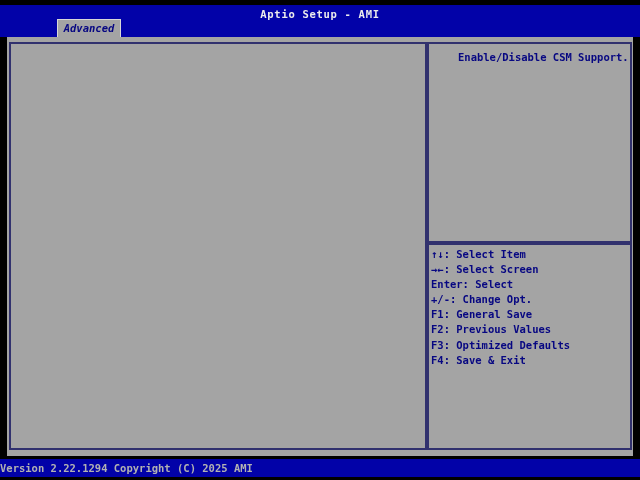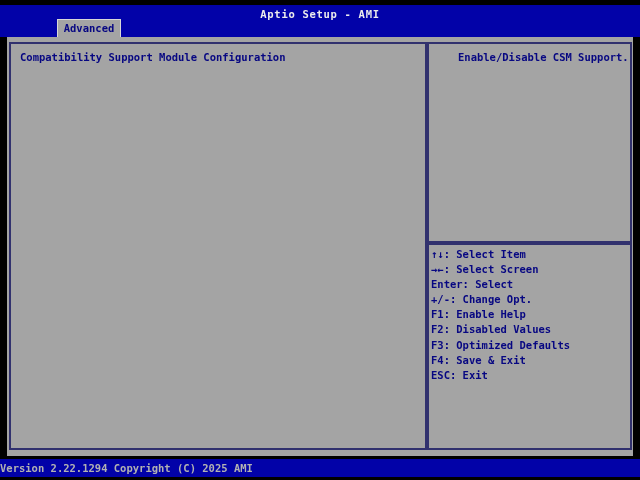--- a/index.html
+++ b/index.html
@@ -12,21 +12,21 @@
     overflow: hidden;
   }
   .screen { position: relative; width: 640px; height: 480px; background: #000000; overflow: hidden; }
 
   
   .topbar { position: absolute; left: 0; top: 5px; width: 640px; height: 32px; background: #0202a8; }
   .title { position: absolute; top: 3px; left: 0; width: 100%; text-align: center; color: #ececec; letter-spacing: 0.7px; }
   .tab {
     position: absolute; left: 57px; top: 14px; width: 64px; height: 18px;
     background: #a4a4a4; color: #070782; text-align: center; line-height: 17px;
-    border: 1px solid #d8d8d8; border-bottom: none;
+    border: 1px solid #d8d8d8; border-bottom: none; font-style: italic;
   }
 
   
   .panel { position: absolute; left: 7px; top: 37px; width: 626px; height: 419px; background: #a4a4a4; }
   .box { position: absolute; border: 2px solid #31316e; }
   .left-box { left: 2px; top: 5px; width: 418px; height: 408px; }
   .right-top { left: 420px; top: 5px; width: 205px; height: 201px; }
   .right-bottom { left: 420px; top: 206px; width: 205px; height: 207px; }
 
   .section-title { position: absolute; left: 9px; top: 7px; color: #070782; white-space: pre; }
@@ -51,38 +51,36 @@
 <div class="screen">
 
   <div class="topbar">
     <div class="title">Aptio Setup - AMI</div>
     <div class="tab">Advanced</div>
   </div>
 
   <div class="panel">
 
     <div class="box left-box">
-      <div class="section-title">Compatibility Support Module Configuration</div>
     </div>
 
     <div class="box right-top">
       <div class="help-text">Enable/Disable CSM Support.</div>
     </div>
 
     <div class="box right-bottom">
       <div class="legend">
         <div class="legend-row">↑↓: Select Item</div>
         <div class="legend-row">→←: Select Screen</div>
         <div class="legend-row">Enter: Select</div>
         <div class="legend-row">+/-: Change Opt.</div>
-        <div class="legend-row">F1: Enable Help</div>
-        <div class="legend-row">F2: Disabled Values</div>
+        <div class="legend-row">F1: General Save</div>
+        <div class="legend-row">F2: Previous Values</div>
         <div class="legend-row">F3: Optimized Defaults</div>
         <div class="legend-row">F4: Save &amp; Exit</div>
-        <div class="legend-row">ESC: Exit</div>
       </div>
     </div>
 
   </div>
 
   <div class="footer">
     <div>Version 2.22.1294 Copyright (C) 2025 AMI</div>
   </div>
 
 </div>

